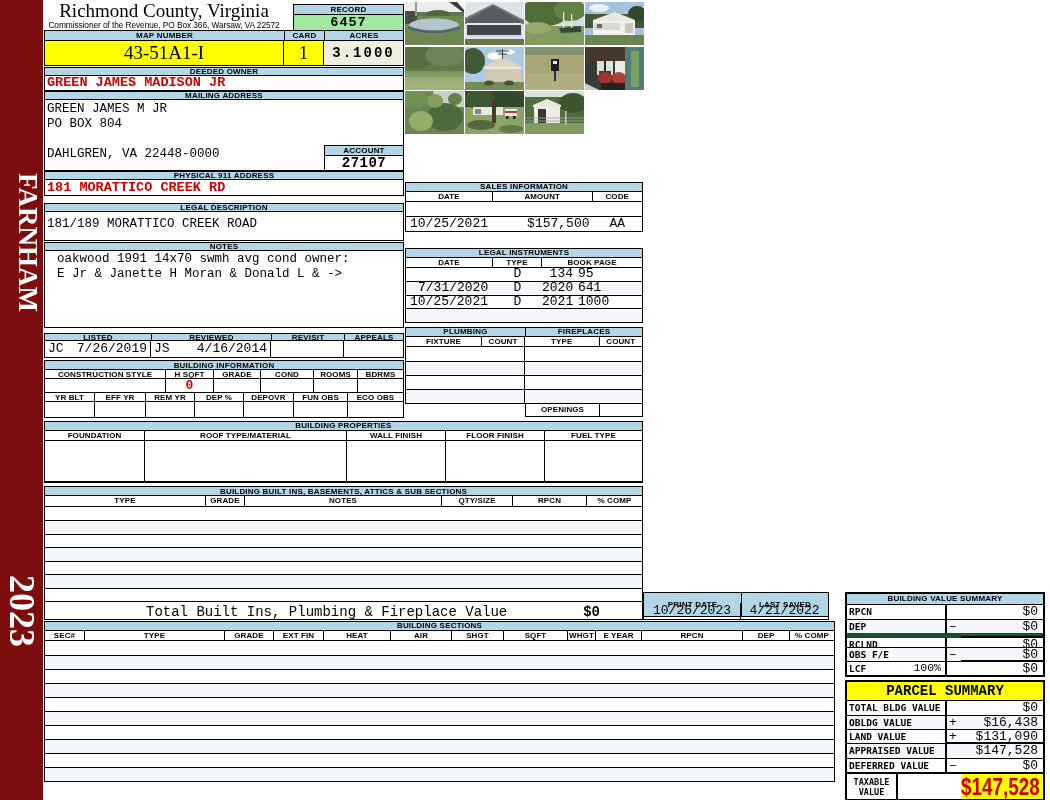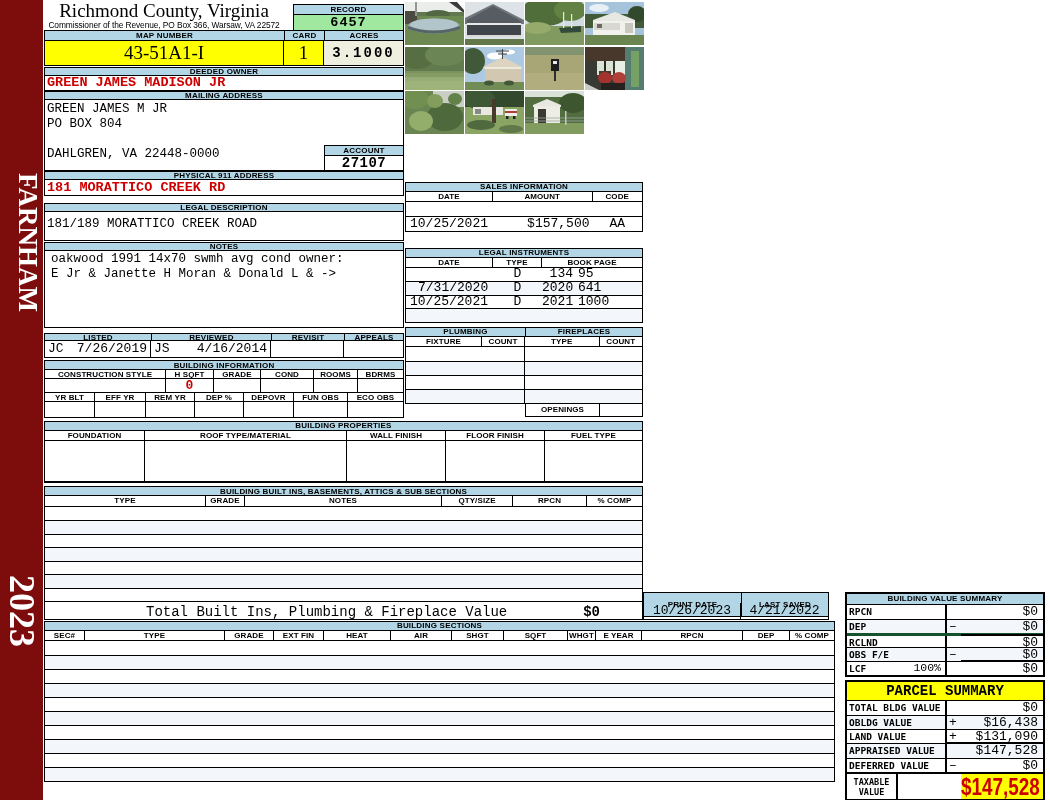--- a/index.html
+++ b/index.html
@@ -78,21 +78,21 @@
   </div>
 
   <div class="band abs" style="left:44px; top:171px; width:360px; height:9px;">PHYSICAL 911 ADDRESS</div>
   <div class="abs" style="left:44px; top:180px; width:360px; height:16px; border:1px solid #000; border-top:none; padding-left:2px;
               font:bold 13.5px/15px 'Liberation Mono',monospace; color:#CC0000;">181 MORATTICO CREEK RD</div>
 
   <div class="band abs" style="left:44px; top:203px; width:360px; height:9px;">LEGAL DESCRIPTION</div>
   <div class="abs" style="left:44px; top:212px; width:360px; height:29px; border:1px solid #000; border-top:none; padding:1px 0 0 2px;"><span class="m12">181/189 MORATTICO CREEK ROAD</span></div>
 
   <div class="band abs" style="left:44px; top:242px; width:360px; height:9px;">NOTES</div>
-  <div class="abs" style="left:44px; top:251px; width:360px; height:77px; border:1px solid #000; border-top:none; padding:1px 0 0 6px;">
+  <div class="abs" style="left:44px; top:251px; width:360px; height:77px; border:1px solid #000; border-top:none; padding:1px 0 0 12px;">
     <div class="m12">oakwood 1991 14x70 swmh avg cond owner:</div>
     <div class="m12">E Jr &amp; Janette H Moran &amp; Donald L &amp; -&gt;</div>
   </div>
 
   <div class="abs" style="left:44px; top:333px; width:360px; height:8px; display:flex;">
     <div class="band" style="width:107px; border-right:none;">LISTED</div>
     <div class="band" style="width:120px; border-right:none;">REVIEWED</div>
     <div class="band" style="width:73px; border-right:none;">REVISIT</div>
     <div class="band" style="width:60px;">APPEALS</div>
   </div>
@@ -405,21 +405,21 @@
     <div style="display:flex; height:14px;">
       <span style="width:100px; border-right:2px solid #000; font:bold 9.5px/13px 'DejaVu Sans Mono',monospace; padding-left:2px; white-space:nowrap; overflow:hidden;">RPCN</span>
       <span class="m13" style="width:14px; line-height:13px; padding-left:2px;"></span>
       <span class="m13" style="flex:1; text-align:right; padding-right:5px; line-height:13px;">$0</span>
     </div>
     <div class="tint" style="display:flex; height:14px; border-top:1px solid #000;">
       <span style="width:100px; border-right:2px solid #000; font:bold 9.5px/13px 'DejaVu Sans Mono',monospace; padding-left:2px; white-space:nowrap; overflow:hidden;">DEP</span>
       <span class="m13" style="width:14px; line-height:13px; padding-left:2px;">–</span>
       <span class="m13" style="flex:1; text-align:right; padding-right:5px; line-height:13px;">$0</span>
     </div>
-    <div style="display:flex; height:14px; border-top:3px solid #14532d; position:relative;">
+    <div style="display:flex; height:14px; border-top:5px solid #14532d; position:relative;">
       <span style="width:100px; border-right:2px solid #000; font:bold 9.5px/13px 'DejaVu Sans Mono',monospace; padding-left:2px; white-space:nowrap; overflow:hidden;">RCLND</span>
       <span class="m13" style="width:14px; line-height:13px; padding-left:2px;"></span>
       <span class="m13" style="flex:1; text-align:right; padding-right:5px; line-height:13px; border-top:2px solid #000; margin-top:-2px;">$0</span>
     </div>
     <div class="tint" style="display:flex; height:14px; border-top:1px solid #000;">
       <span style="width:100px; border-right:2px solid #000; font:bold 9.5px/13px 'DejaVu Sans Mono',monospace; padding-left:2px; white-space:nowrap; overflow:hidden;">OBS F/E</span>
       <span class="m13" style="width:14px; line-height:13px; padding-left:2px;">–</span>
       <span class="m13" style="flex:1; text-align:right; padding-right:5px; line-height:13px;">$0</span>
     </div>
     <div style="display:flex; height:14px; border-top:1px solid #000;">

